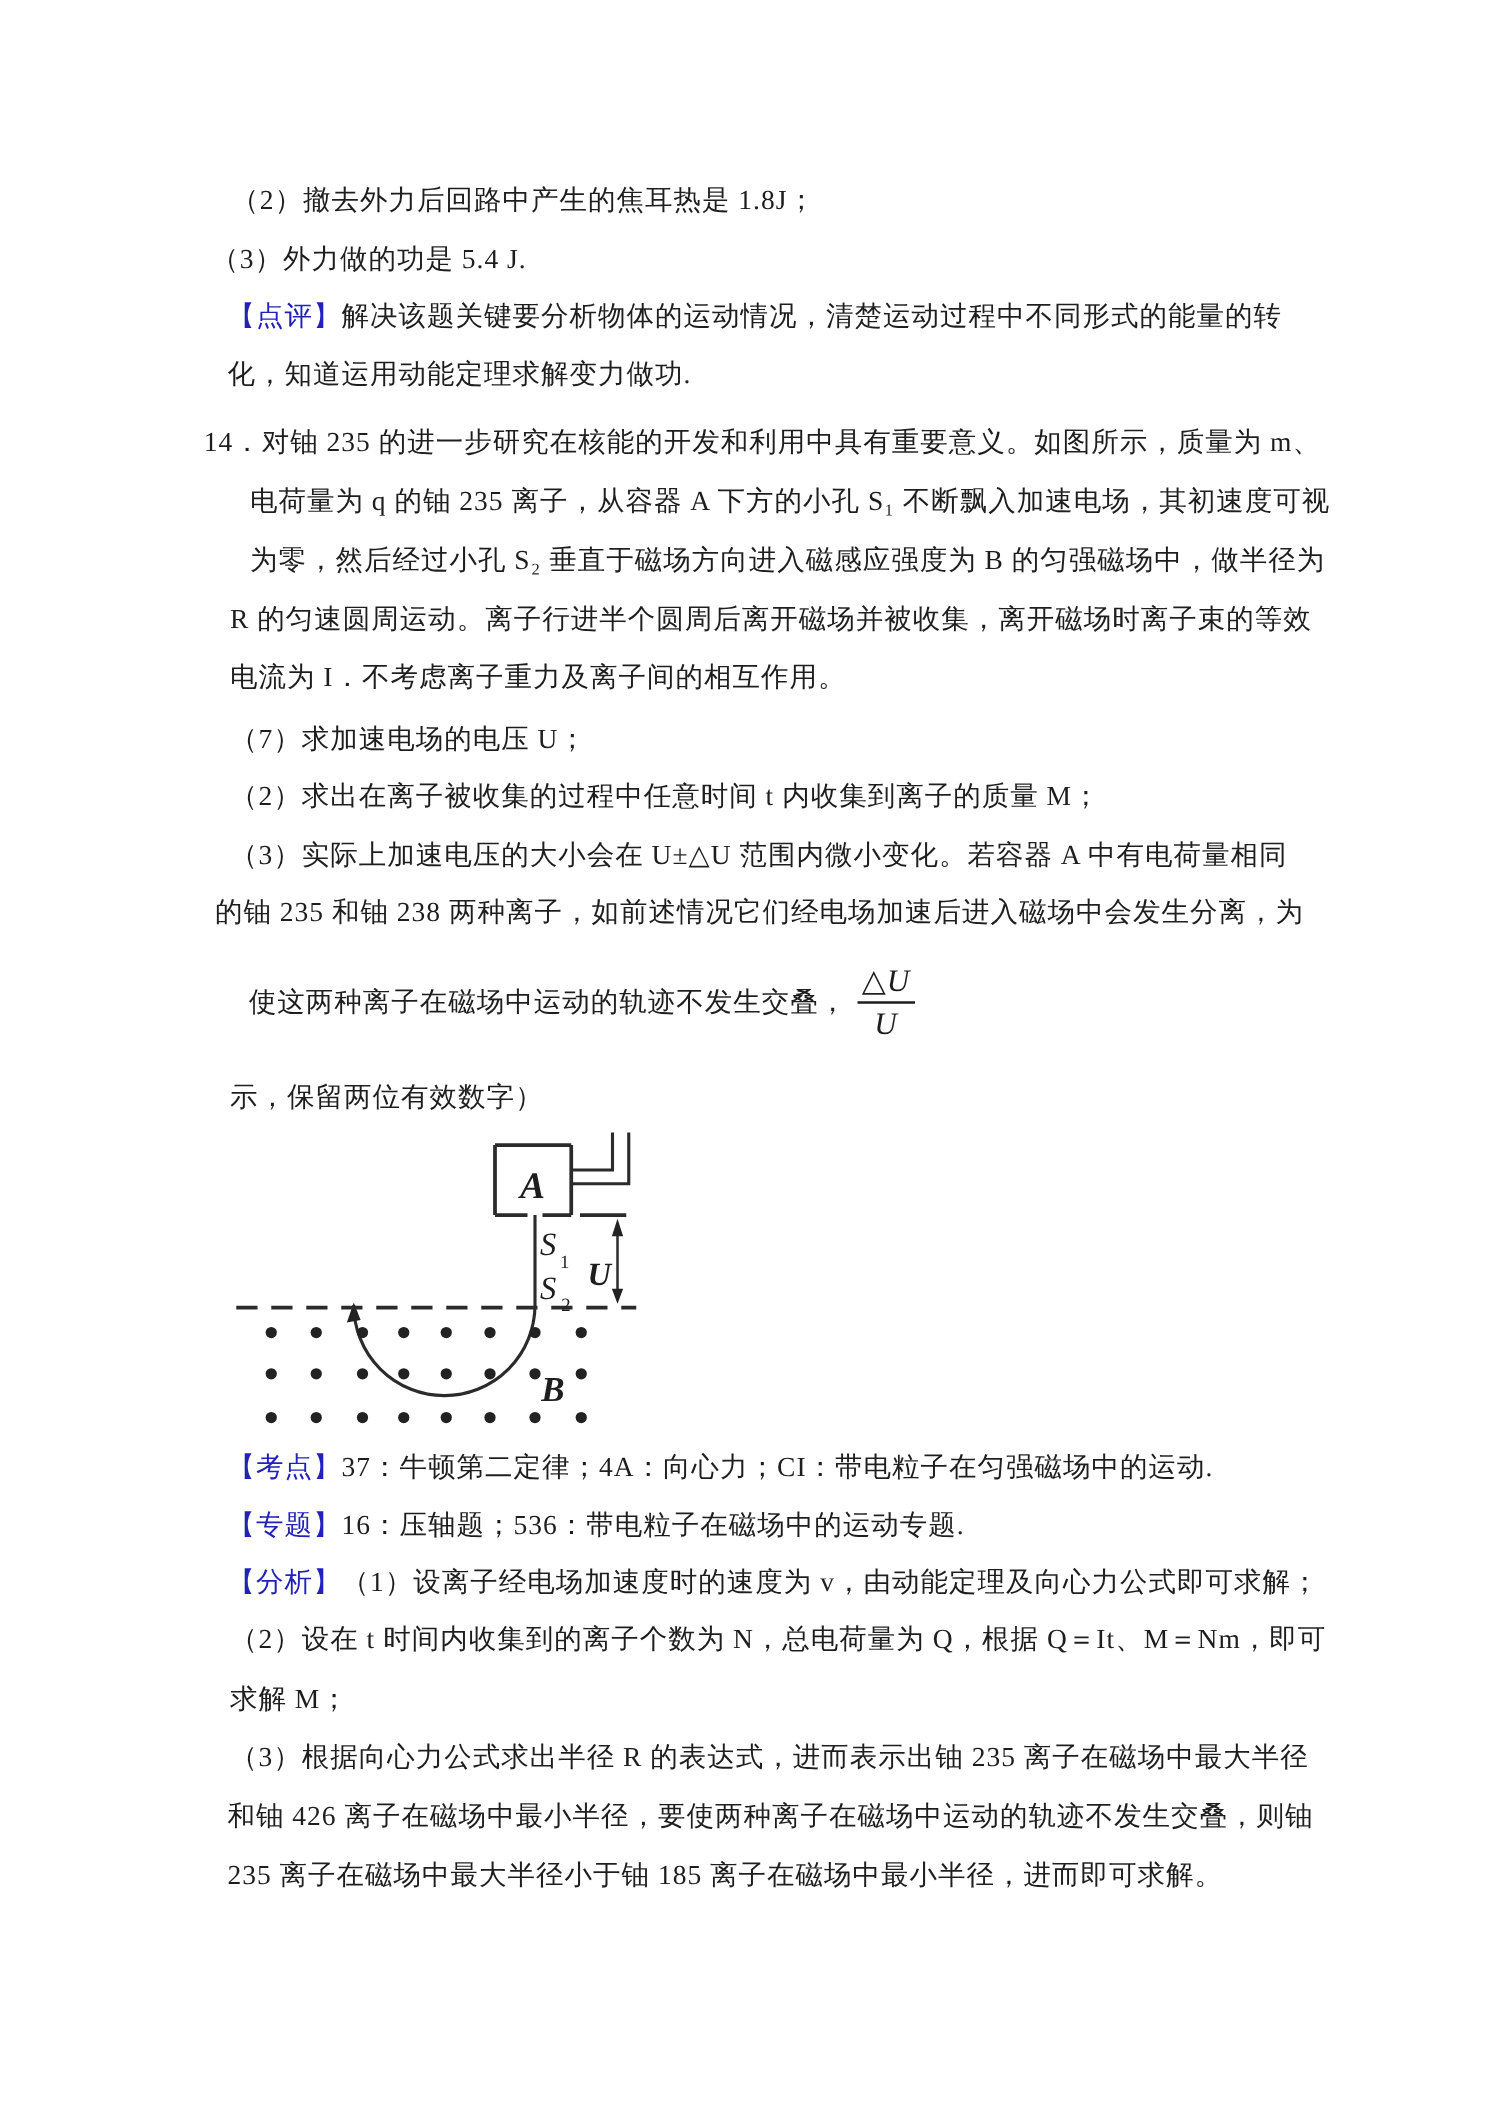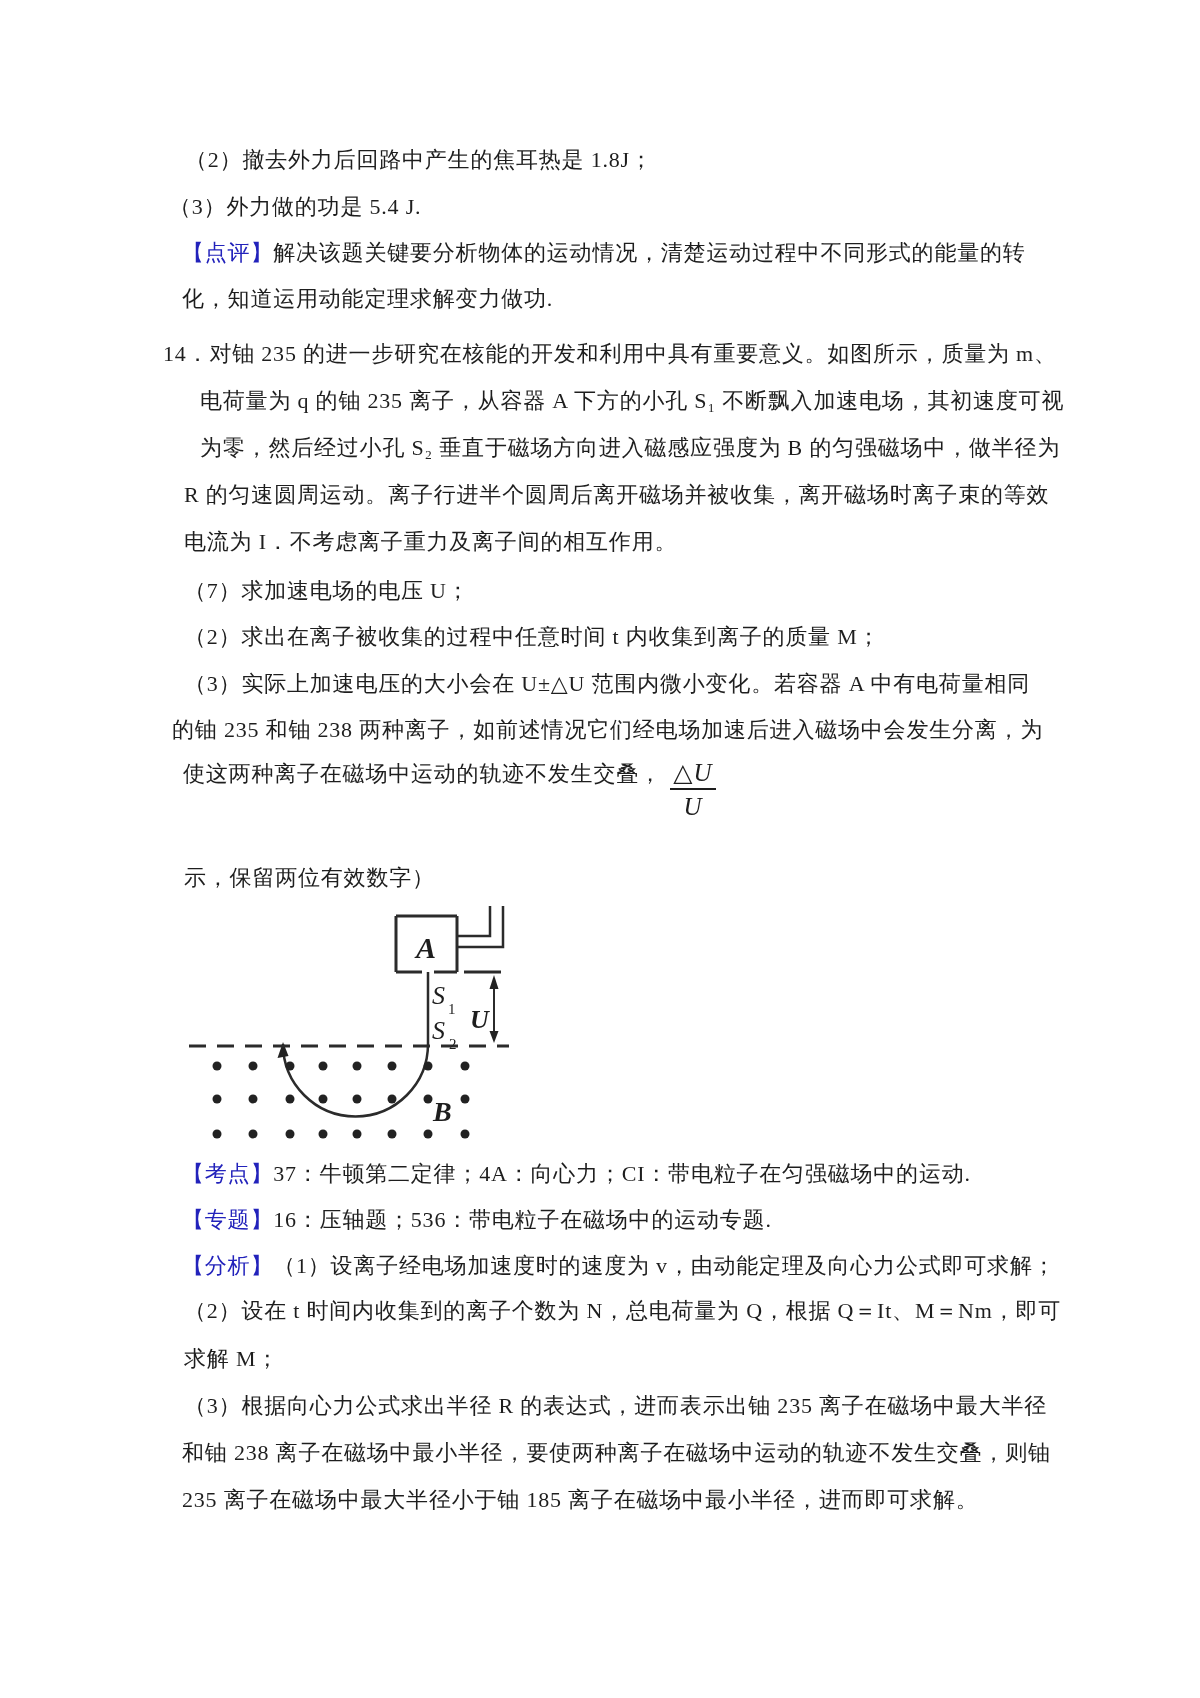--- a/index.html
+++ b/index.html
@@ -16,21 +16,23 @@
     position:absolute;
     font-size:22px;
     line-height:28px;
     letter-spacing:0.8px;
     white-space:nowrap;
     color:#1e1e1e;
   }
   .ln .lbl{color:#2222bb;}
   .frac-line{
     display:flex;
+    align-items:center;
     height:84px;
+    margin-left:16px;
   }
   .frac{
     display:inline-flex;
     flex-direction:column;
     align-items:center;
     margin:0 8px;
     font-style:italic;
     line-height:1;
   }
   .frac .num{font-size:25px;padding-bottom:3px;}
@@ -121,16 +123,16 @@
     </g>
     <text x="433" y="1121" font-size="28" font-style="italic" font-weight="bold">B</text>
   </svg>
 
   <div class="ln" style="left:182px;top:1160px;"><span class="lbl">【考点】</span><span>37：牛顿第二定律；4A：向心力；CI：带电粒子在匀强磁场中的运动.</span></div>
   <div class="ln" style="left:182px;top:1206px;"><span class="lbl">【专题】</span><span>16：压轴题；536：带电粒子在磁场中的运动专题.</span></div>
   <div class="ln" style="left:182px;top:1252px;"><span class="lbl">【分析】</span><span>（1）设离子经电场加速度时的速度为 v，由动能定理及向心力公式即可求解；</span></div>
   <div class="ln" style="left:184px;top:1297px;">（2）设在 t 时间内收集到的离子个数为 N，总电荷量为 Q，根据 Q＝It、M＝Nm，即可</div>
   <div class="ln" style="left:184px;top:1345px;">求解 M；</div>
   <div class="ln" style="left:184px;top:1392px;">（3）根据向心力公式求出半径 R 的表达式，进而表示出铀 235 离子在磁场中最大半径</div>
-  <div class="ln" style="left:182px;top:1439px;">和铀 238 离子在磁场中最小半径，要使两种离子在磁场中运动的轨迹不发生交叠，则铀</div>
+  <div class="ln" style="left:182px;top:1439px;">和铀 426 离子在磁场中最小半径，要使两种离子在磁场中运动的轨迹不发生交叠，则铀</div>
   <div class="ln" style="left:182px;top:1486px;">235 离子在磁场中最大半径小于铀 185 离子在磁场中最小半径，进而即可求解。</div>
 
 </div>
 
 </body></html>

